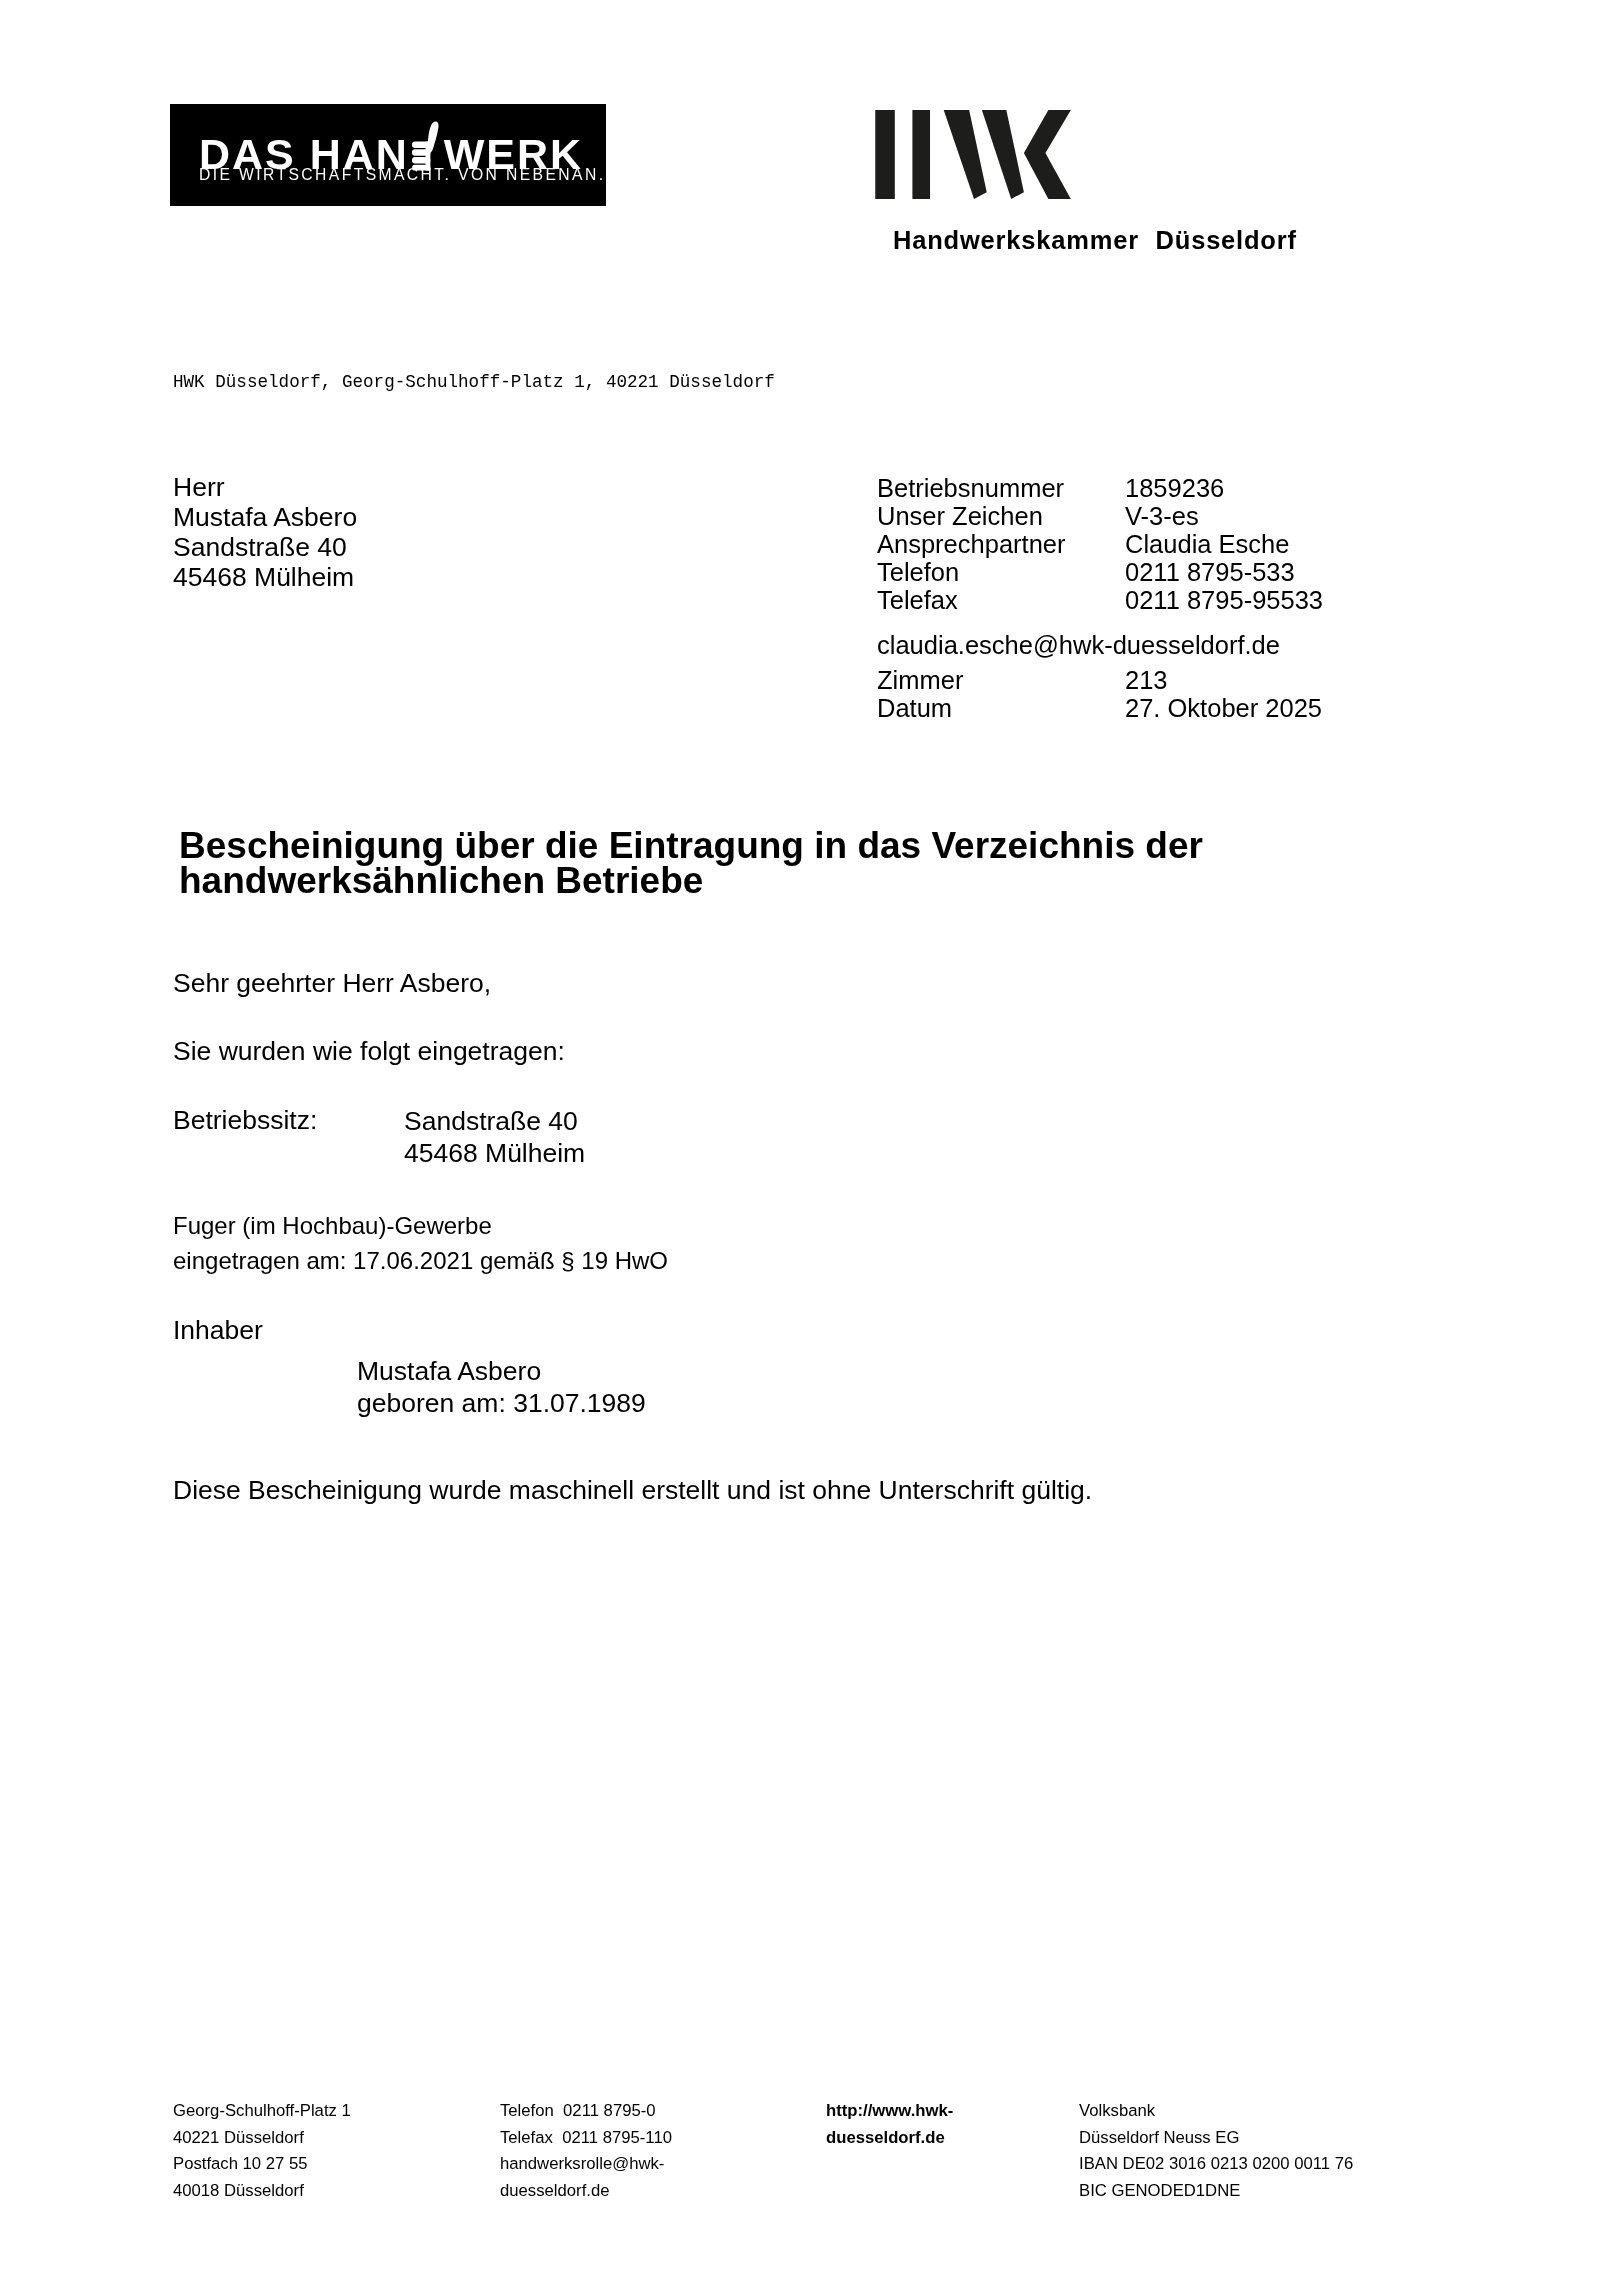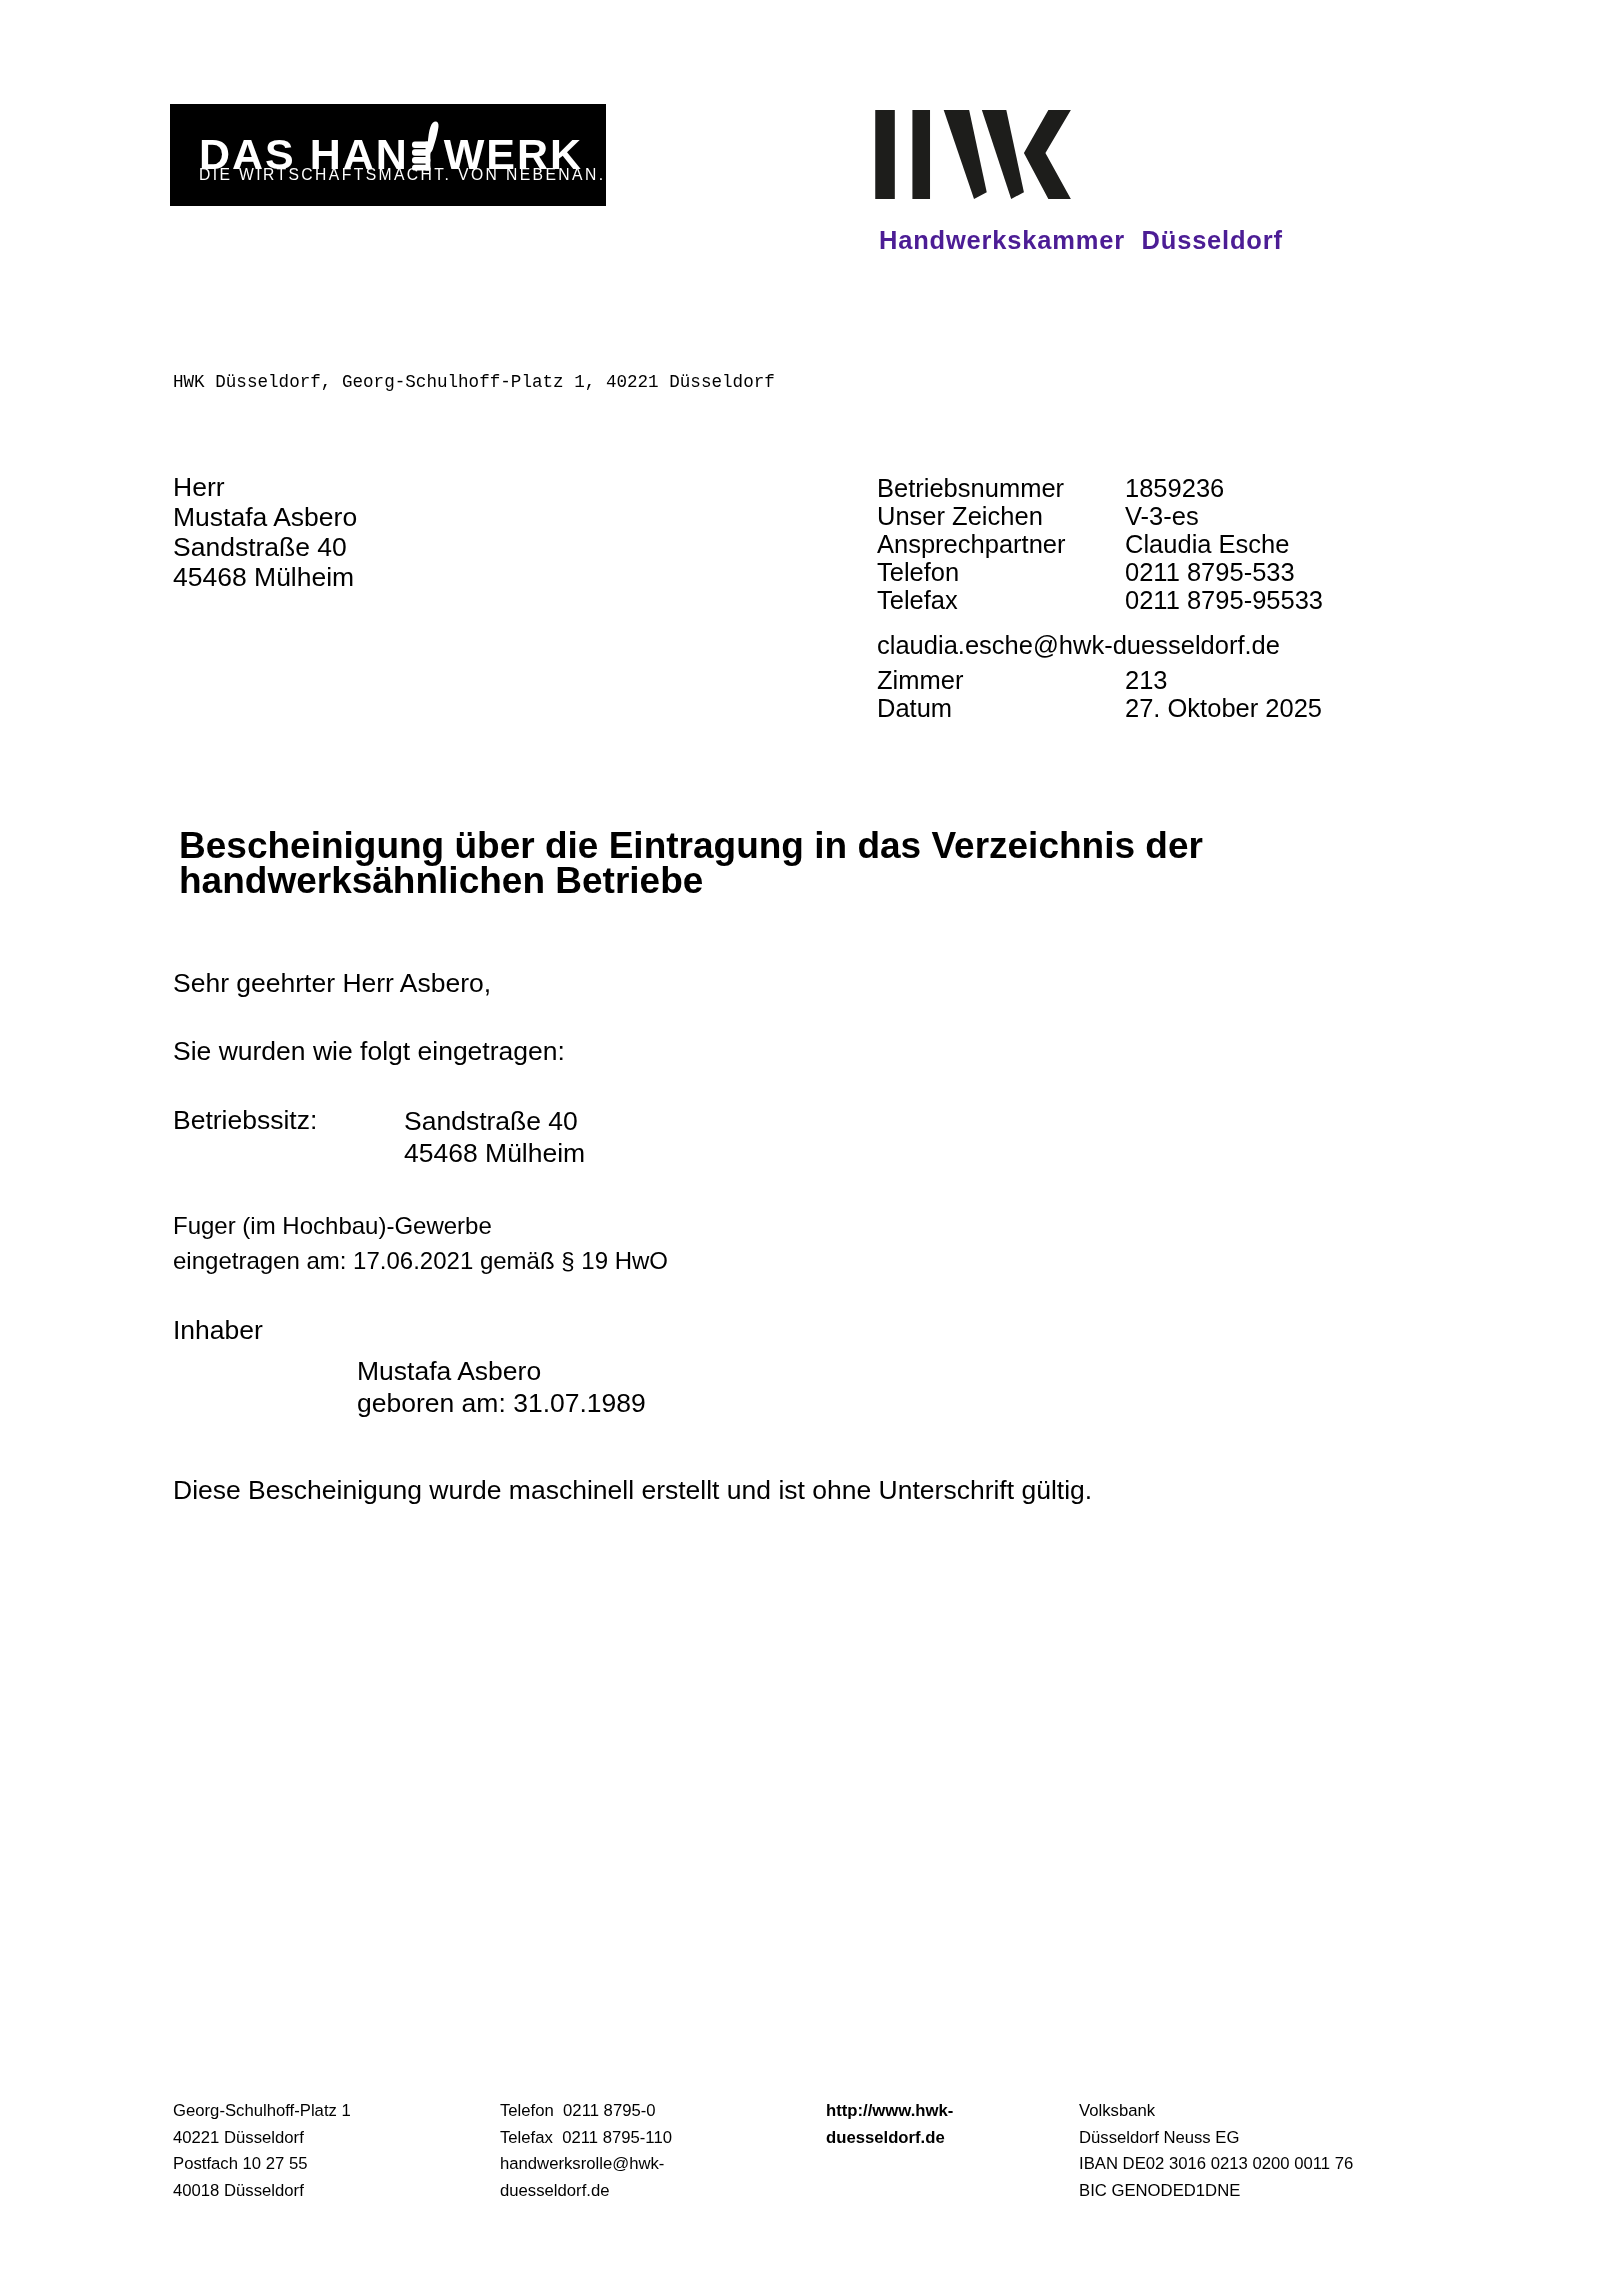--- a/index.html
+++ b/index.html
@@ -30,22 +30,22 @@
   .dh-thumb { margin: 0 2.9px 7.8px 2.9px; }
   .dh-sub {
     position: absolute; left: 29px; top: 62px;
     font-size: 15.7px; letter-spacing: 2.4px; white-space: nowrap;
   }
   .logo-right {
     position: absolute; left: 875px; top: 110px; width: 451px;
   }
   .hwk-mark { display: block; }
   .hwk-org {
-    position: absolute; left: 4px; top: 116px;
-    font-size: 25.5px; font-weight: 700; color: #4c1d95;
+    position: absolute; left: 18px; top: 116px;
+    font-size: 25.5px; font-weight: 700; color: #000000;
     letter-spacing: 0.8px; word-spacing: 8.8px; white-space: nowrap;
   }
 
   
   .sender-line {
     position: absolute; left: 173px; top: 372px;
     font-size: 17.6px;
     font-family: Liberation Mono, monospace;
   }
 

